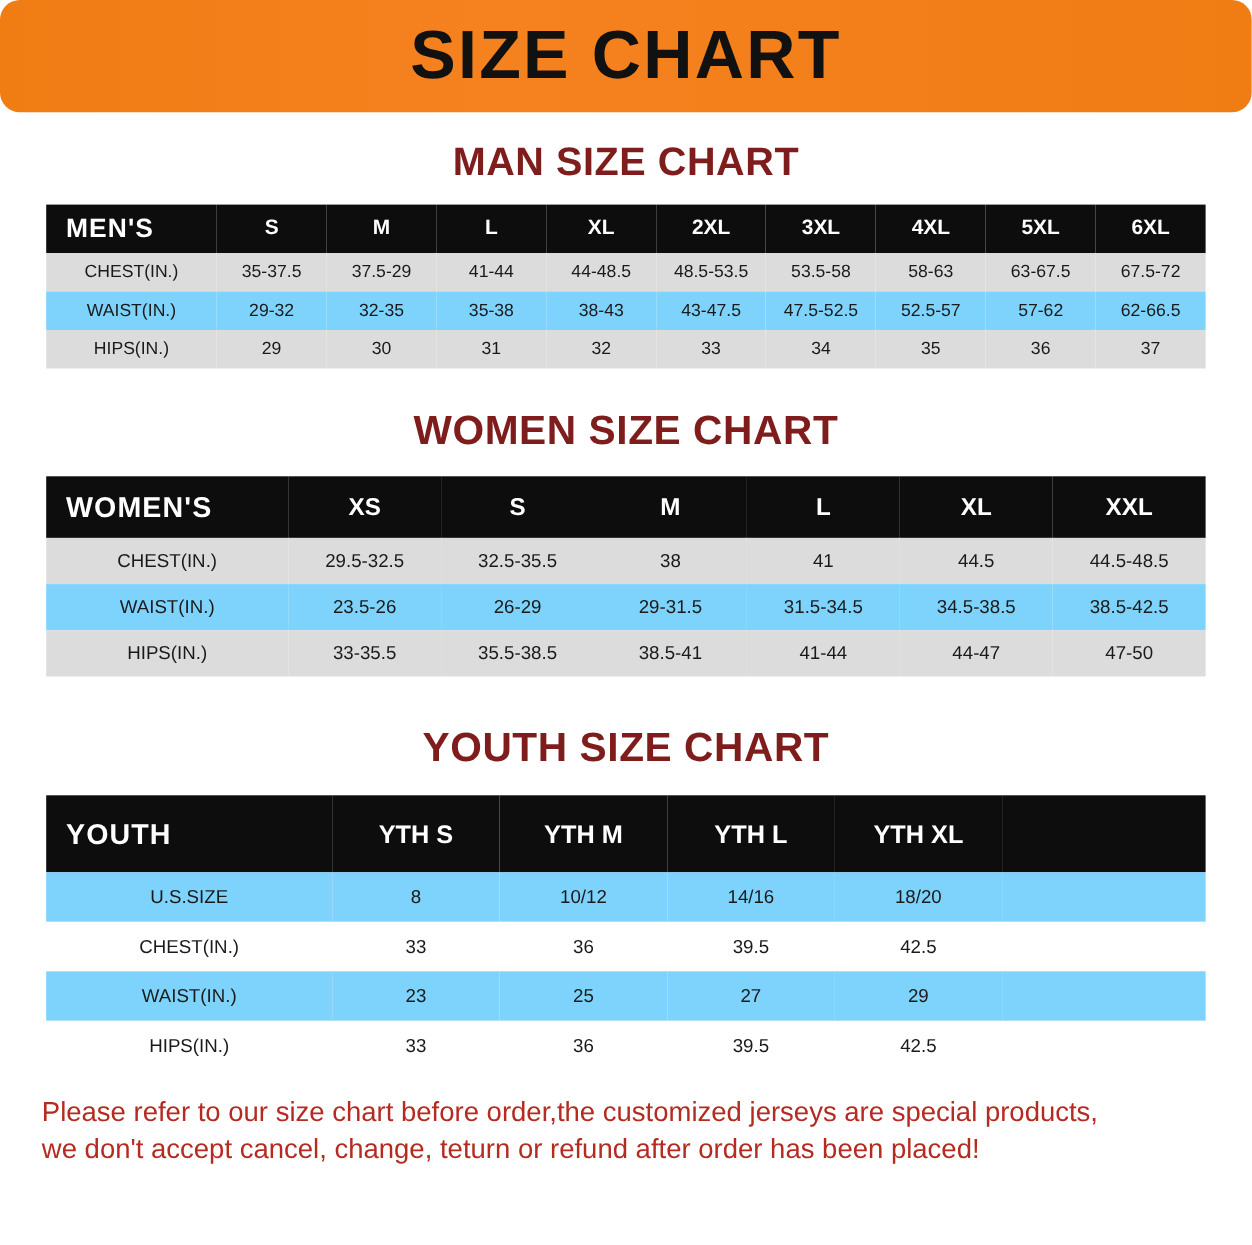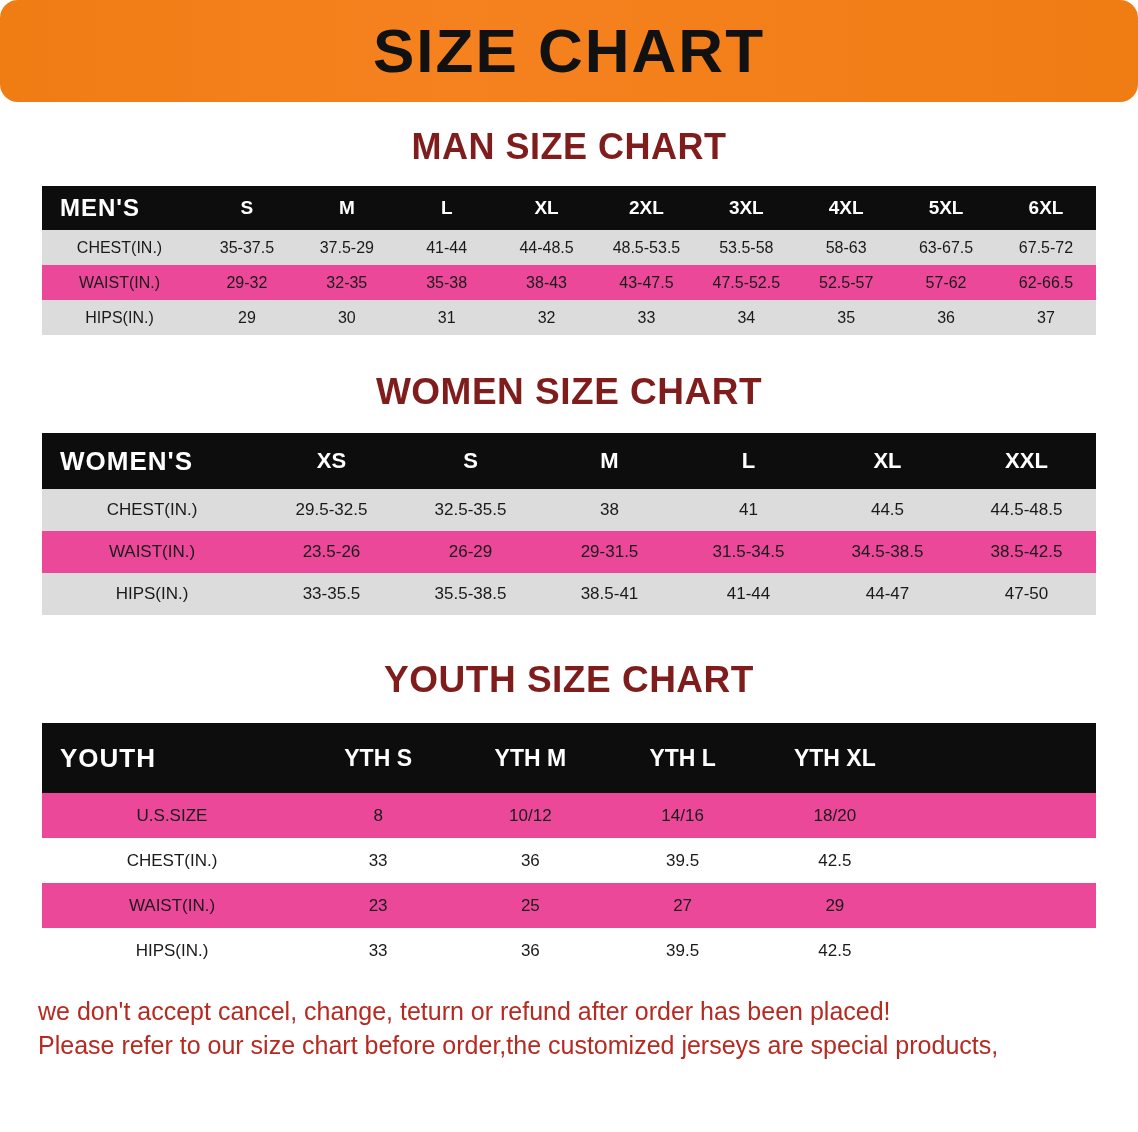--- a/index.html
+++ b/index.html
@@ -85,21 +85,21 @@
   .women-table thead th.hdr-label { font-size: 26px; }
   .women-table tbody td { height: 42px; font-size: 17px; }
 
   
   .youth-table thead th { height: 70px; font-size: 23px; }
   .youth-table thead th.hdr-label { font-size: 26px; }
   .youth-table tbody td { height: 45px; font-size: 17px; }
 
   
   tbody tr.stripe-dark { background: #dcdcdc; }
-  tbody tr.stripe-light { background: #ec4899; }
+  tbody tr.stripe-light { background: #7dd3fc; }
   tbody tr.stripe-white { background: #ffffff; }
 
   
   .footer-note {
     margin: 22px 38px 0 38px;
     color: #b52a21;
     font-size: 25px;
     line-height: 1.35;
     font-family: "Liberation Sans", sans-serif;
   }
@@ -292,15 +292,15 @@
         <td>36</td>
         <td>39.5</td>
         <td>42.5</td>
         <td></td>
       </tr>
     </tbody>
   </table>
 </div>
 
 <div class="footer-note">
+  <div>Please refer to our size chart before order,the customized jerseys are special products,</div>
   <div>we don't accept cancel, change, teturn or refund after order has been placed!</div>
-  <div>Please refer to our size chart before order,the customized jerseys are special products,</div>
 </div>
 
 </body></html>

